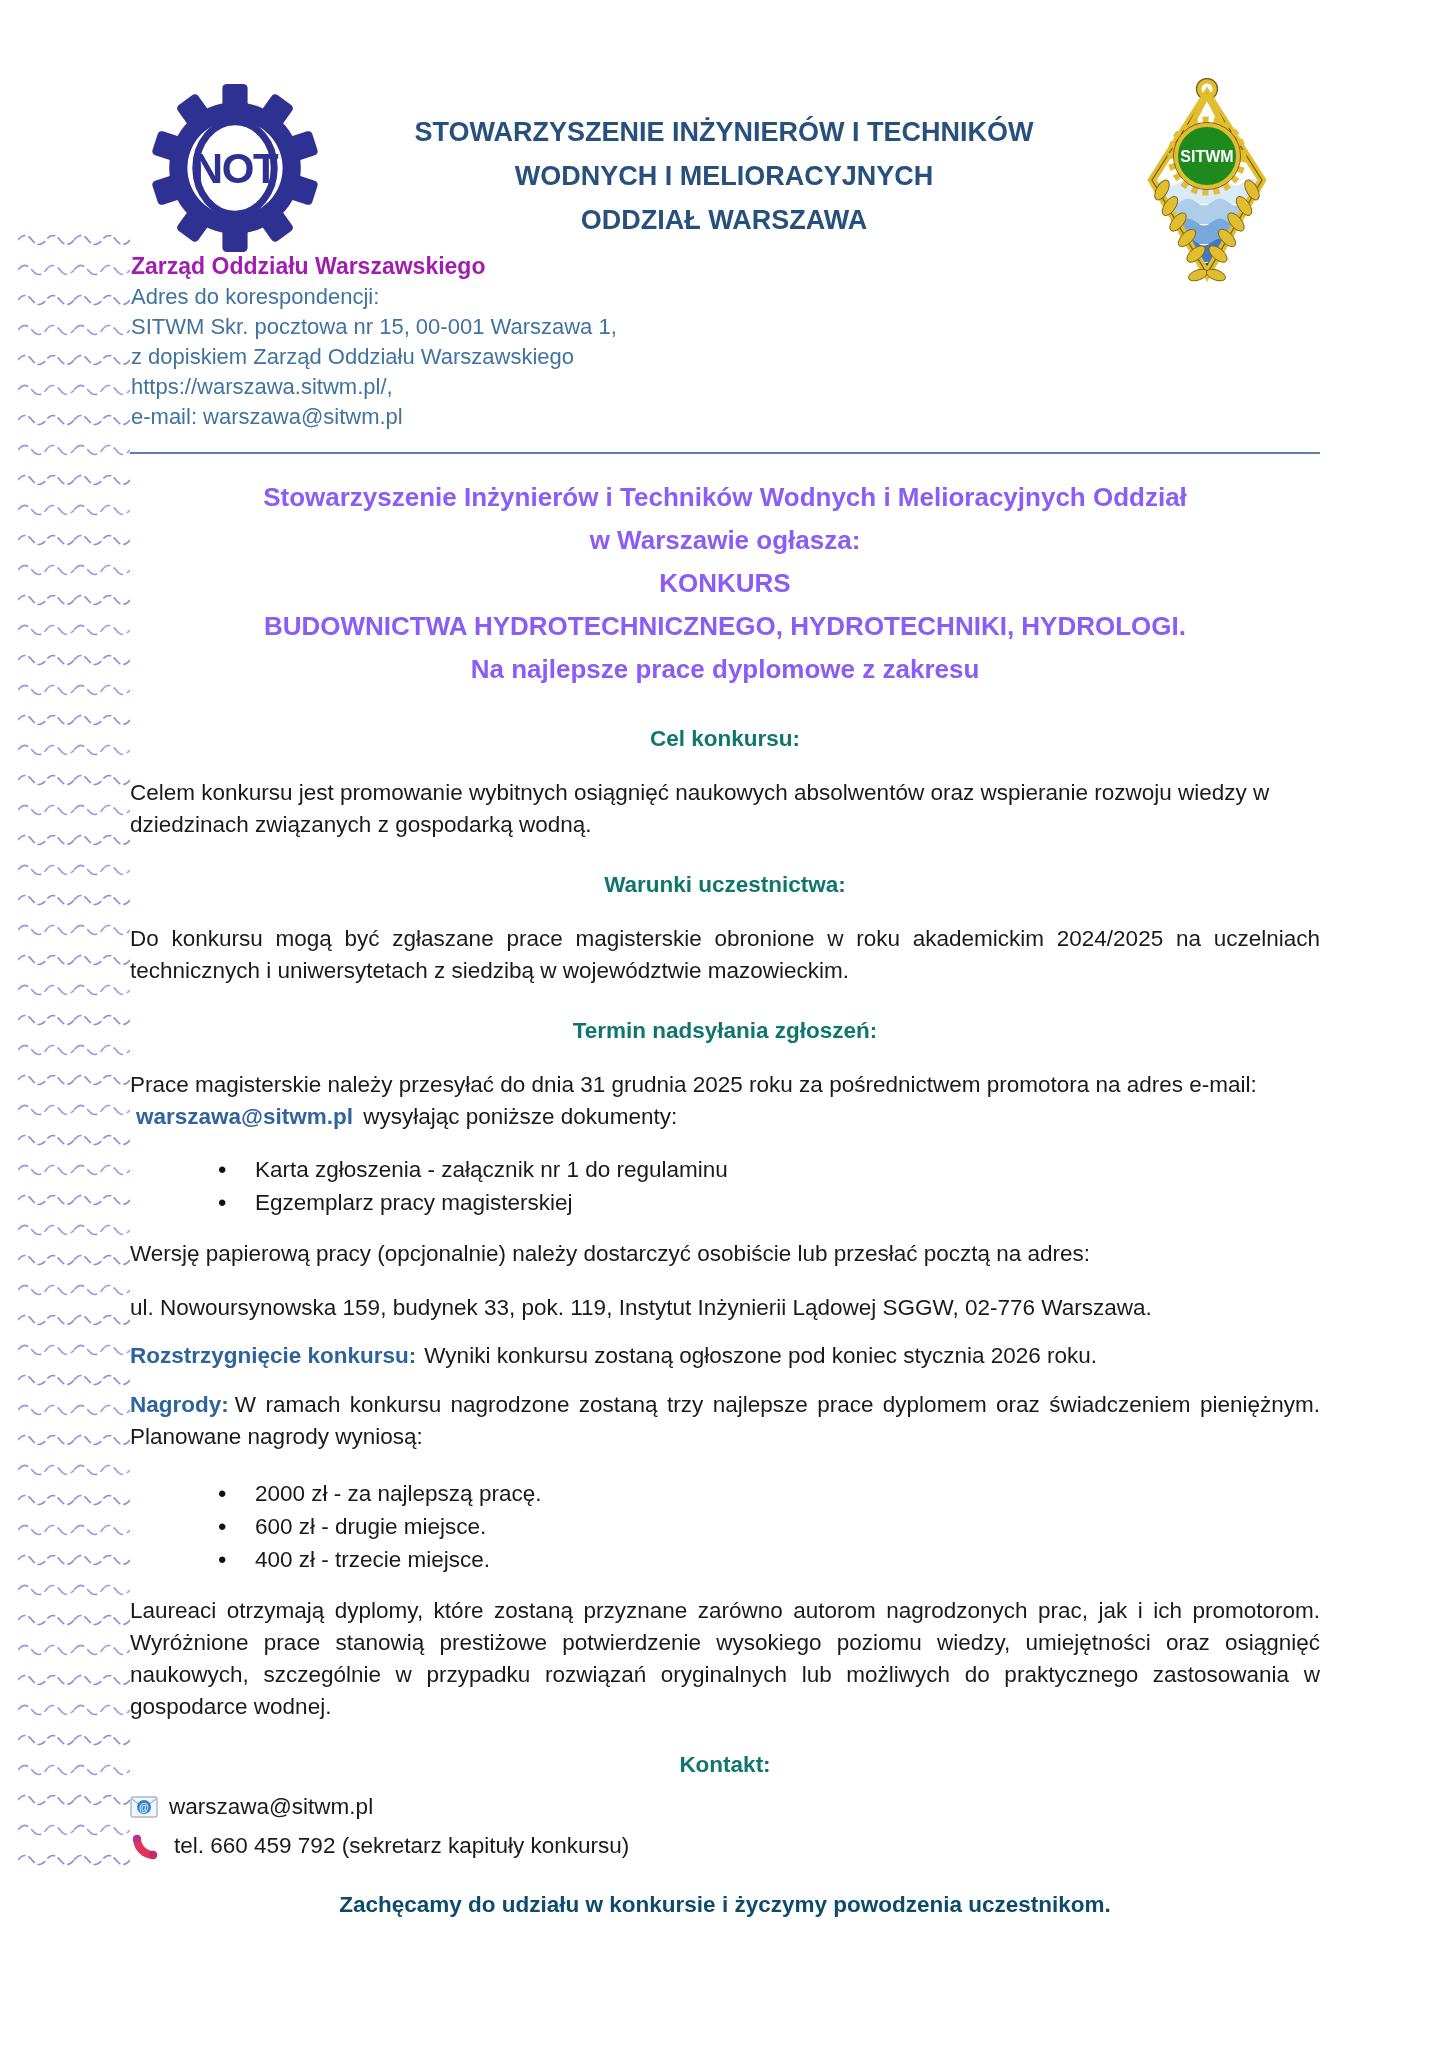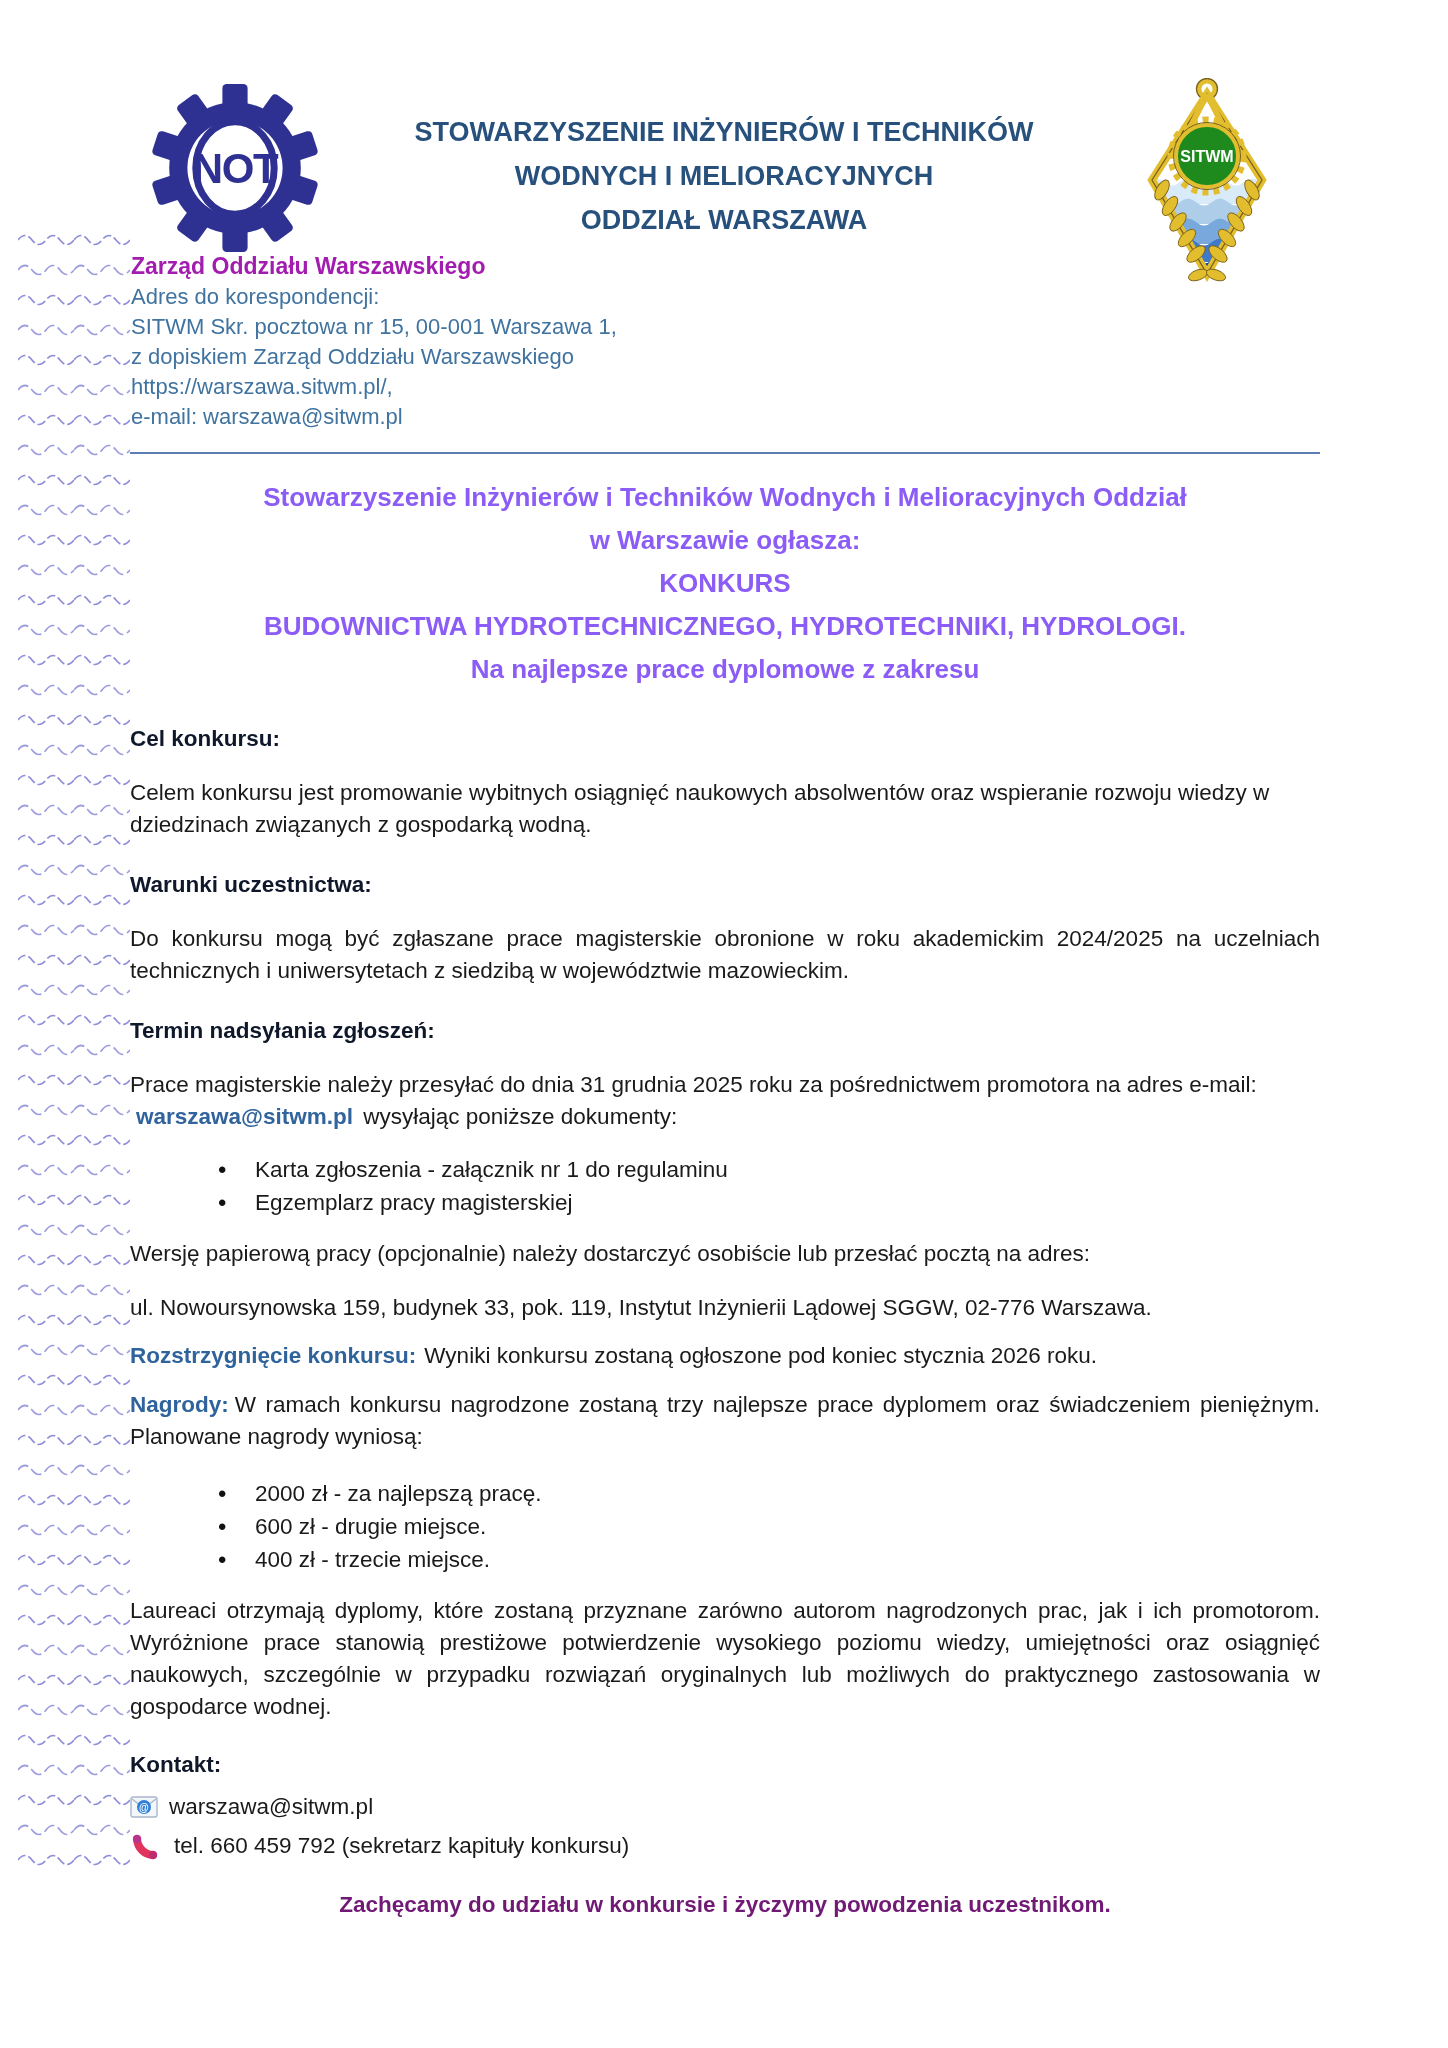--- a/index.html
+++ b/index.html
@@ -20,33 +20,33 @@
   .address-title{font-size:23px;font-weight:bold;color:#a21caf;line-height:32px;}
   .address-line{font-size:22px;color:#40739f;line-height:30px;}
   .header-rule{position:absolute;left:130px;top:452px;width:1190px;height:0;
     border-top:2px solid #5b7fb5;}
   
   .content{position:absolute;left:130px;top:470px;width:1190px;}
   .announce{
     text-align:center;color:#8b5cf6;font-weight:bold;font-size:26px;
     line-height:43px;margin-top:6px;
   }
-  .sec-heading{font-size:22.5px;font-weight:bold;color:#0f172a;margin:28px 0 0 0;line-height:32px;}
+  .sec-heading{font-size:22.5px;font-weight:bold;color:#0f766e;margin:28px 0 0 0;line-height:32px;text-align:center;}
   .body-text{font-size:22.5px;line-height:32px;margin:22px 0 0 0;}
   .just{text-align:justify;}
   .inline-heading{font-weight:bold;color:#2e639c;margin-right:8px;}
   .inline-link{font-weight:bold;color:#31639c;text-decoration:none;cursor:pointer;margin:0 4px 0 6px;}
   ul.bullets{list-style:none;margin:20px 0 0 0;padding:0;}
   ul.bullets li{position:relative;padding-left:125px;font-size:22.5px;line-height:33px;}
   ul.bullets li::before{content:"\2022";position:absolute;left:88px;top:0;font-size:24px;color:#111;}
   
   .contact-row{display:flex;align-items:center;margin-top:10px;font-size:22.5px;line-height:32px;}
   .contact-row .ico{flex:0 0 auto;margin-right:11px;display:flex;align-items:center;}
   .footer-line{
-    text-align:center;color:#701a75;font-weight:bold;font-size:22.5px;margin-top:30px;
+    text-align:center;color:#0c4a6e;font-weight:bold;font-size:22.5px;margin-top:30px;
   }
 </style>
 </head>
 <body>
 
 <svg class="wave-strip" width="112" height="1655" viewBox="0 0 112 1655">
   <defs>
     <pattern id="wv" width="56" height="60" patternUnits="userSpaceOnUse">
       <path d="M0 12 q7 -9 14 0 t14 0 t14 0 t14 0" fill="none" stroke="#8d8dd8" stroke-width="1.7" stroke-dasharray="9 3"></path>
       <path d="M0 42 q7 -9 14 0 t14 0 t14 0 t14 0" fill="none" stroke="#9c9ce2" stroke-width="1.7" stroke-dasharray="12 4"></path>

